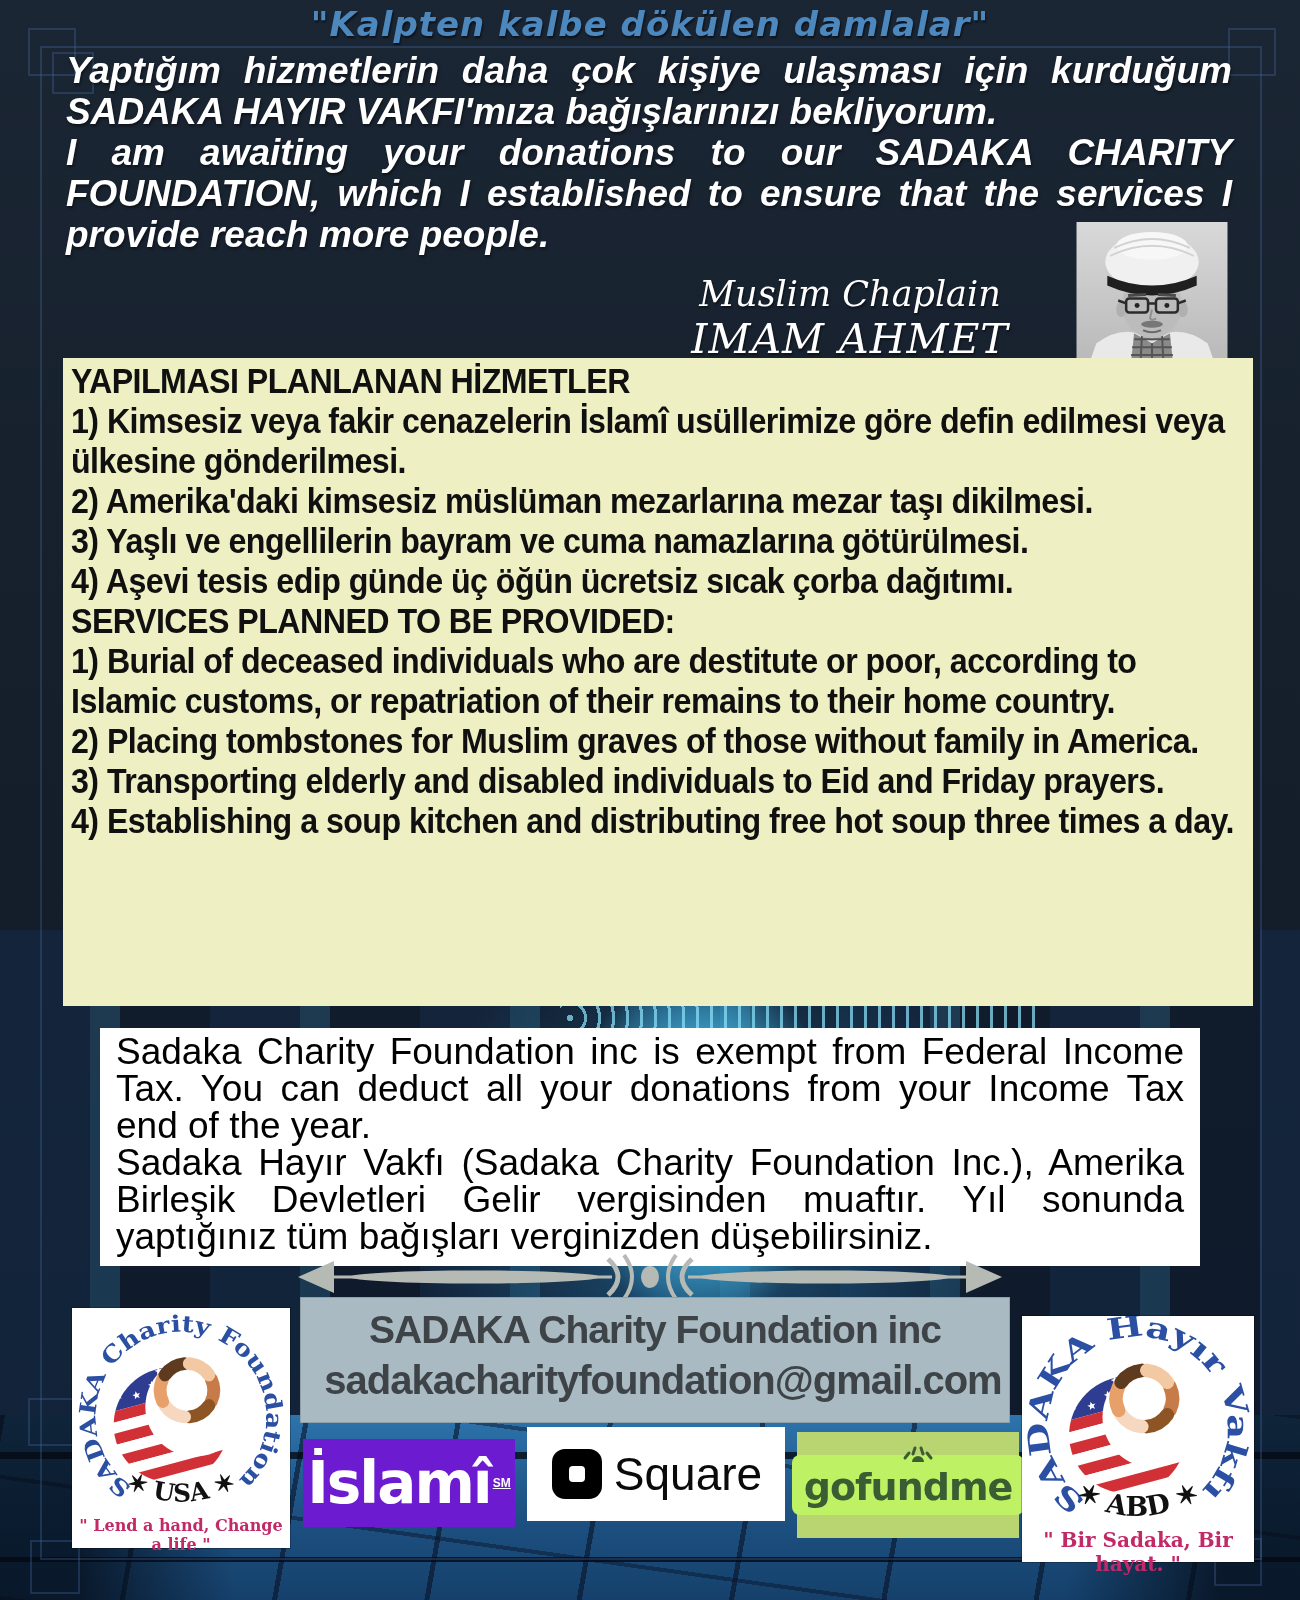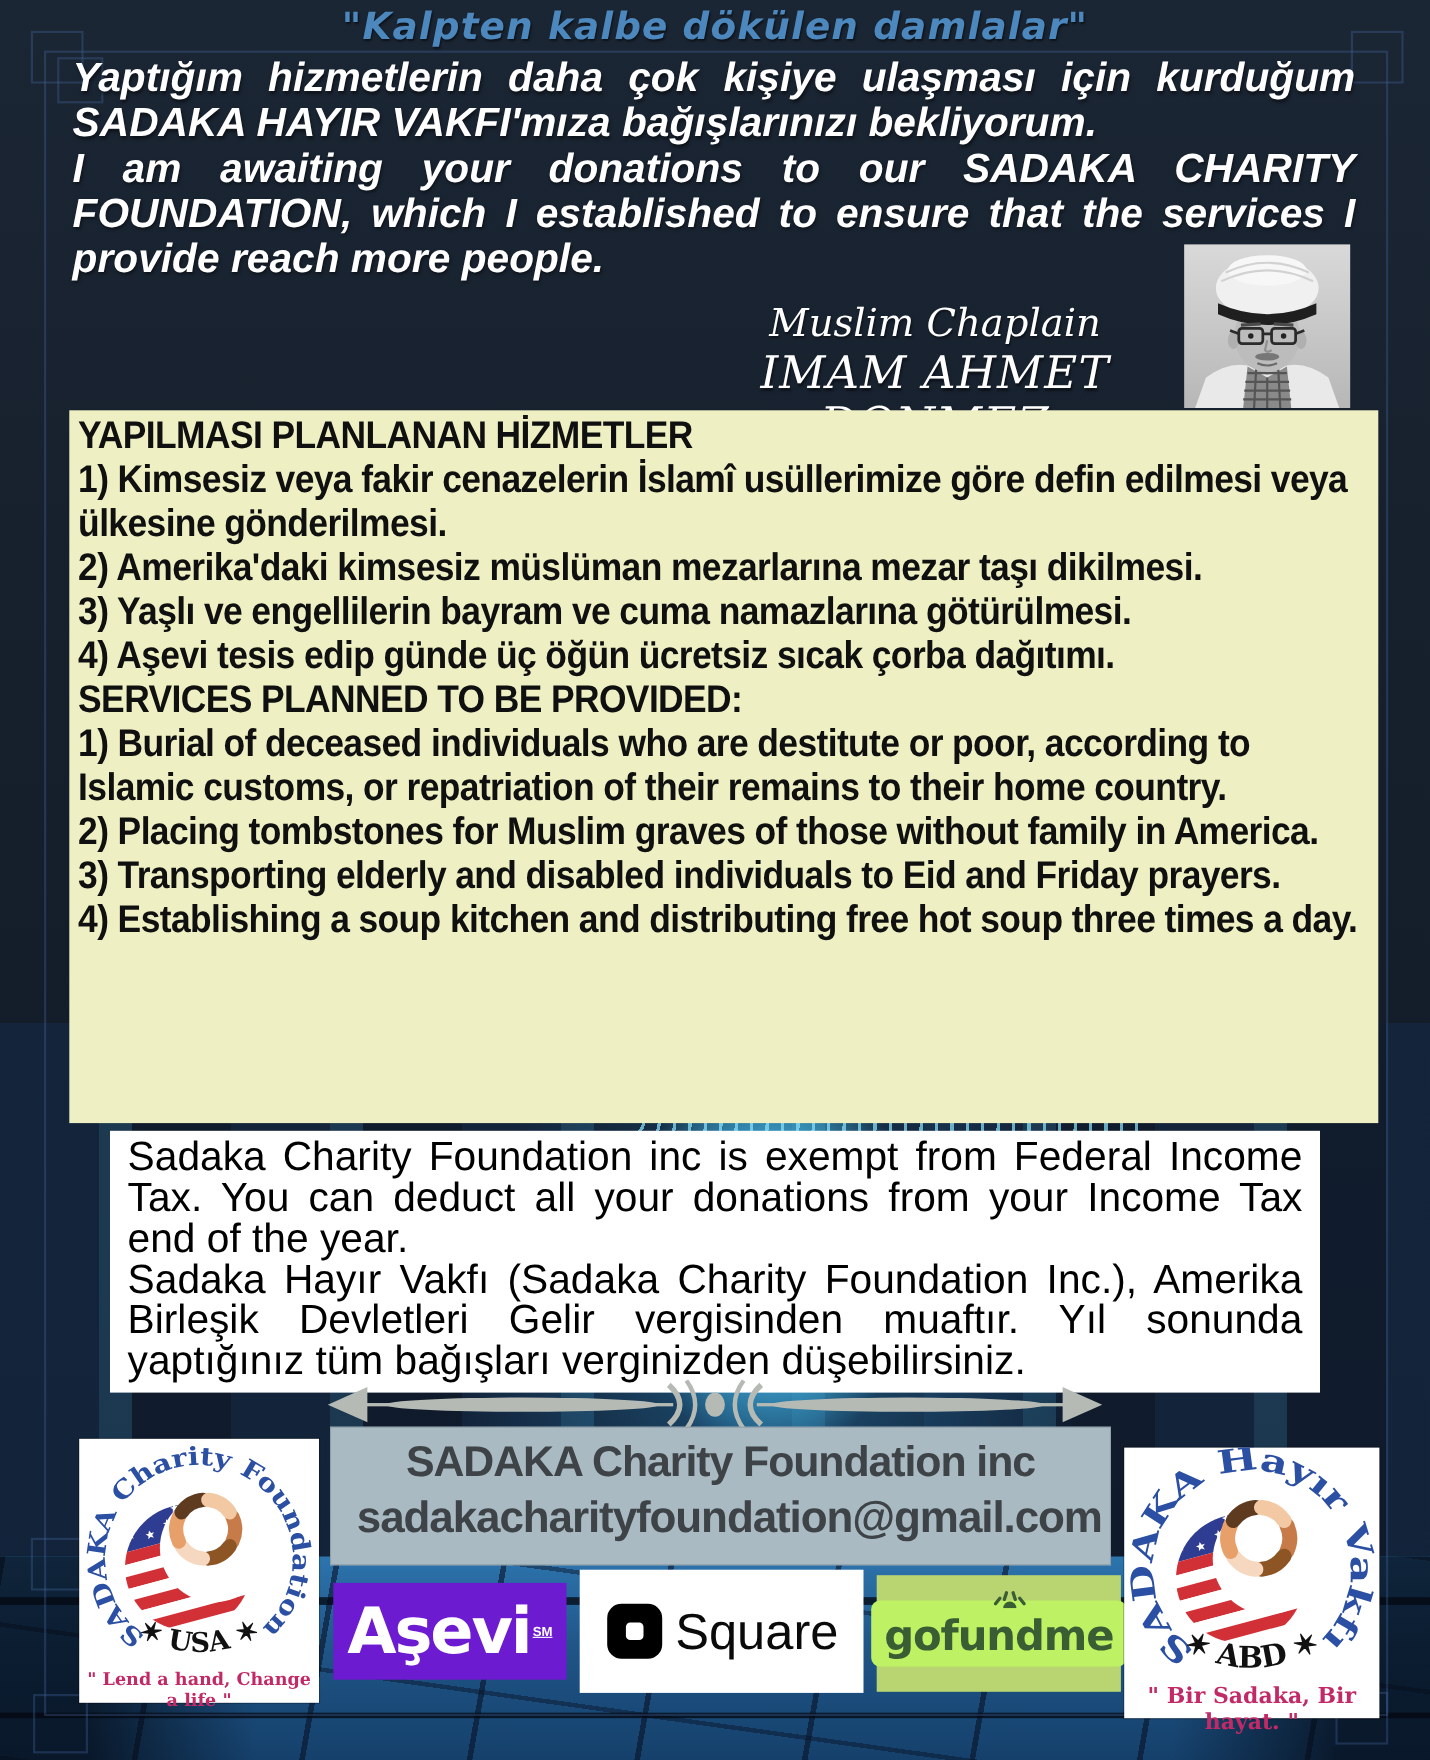--- a/index.html
+++ b/index.html
@@ -34,21 +34,21 @@
     color:#4c88bd;letter-spacing:1px;text-shadow:1px 2px 2px rgba(0,0,0,.55);}
   .intro{position:absolute;left:66px;top:50px;width:1166px;z-index:3;color:#fff;
     font-weight:bold;font-size:37px;line-height:41px;text-shadow:1px 2px 3px rgba(0,0,0,.5);}
   .intro p{margin:0;text-align:justify;font-style:italic;}
   .chaplain{position:absolute;left:600px;top:272px;width:500px;z-index:3;text-align:center;color:#fff;
     font-family:"DejaVu Serif",serif;font-style:italic;text-shadow:1px 2px 2px rgba(0,0,0,.5);}
   .chaplain .ctitle{font-size:35px;line-height:44px;}
   .chaplain .cname{font-size:41px;line-height:46px;letter-spacing:1px;}
   .photo{position:absolute;left:1076px;top:222px;width:152px;height:149px;z-index:3;}
   
-  .services{position:absolute;left:63px;top:373px;width:1190px;height:648px;z-index:3;box-sizing:border-box;
+  .services{position:absolute;left:63px;top:358px;width:1190px;height:648px;z-index:3;box-sizing:border-box;
     background:#eef0c3;padding:3px 8px 3px 8px;overflow:hidden;color:#101010;}
   .svc-scale{width:1272px;transform:scaleX(0.92);transform-origin:left top;
     font-weight:bold;font-size:35px;line-height:40px;letter-spacing:-0.6px;}
   .svc-scale p{margin:0;}
   
   .tax{position:absolute;left:100px;top:1028px;width:1100px;height:238px;z-index:3;box-sizing:border-box;
     background:#ffffff;padding:5px 16px;color:#000;font-size:37px;line-height:37px;}
   .tax p{margin:0;text-align:justify;}
   
   .divider{position:absolute;left:290px;top:1254px;width:720px;height:46px;z-index:3;}
@@ -61,21 +61,21 @@
   .logo-card{position:absolute;background:#fff;z-index:3;text-align:center;box-shadow:0 0 0 1px rgba(0,0,0,.25);}
   .logo-usa{left:72px;top:1308px;width:218px;height:240px;}
   .logo-abd{left:1022px;top:1316px;width:232px;height:246px;}
   .slogan{font-family:"DejaVu Serif",serif;font-weight:bold;color:#c22a67;}
   .logo-usa .slogan{font-size:16px;margin-top:-6px;}
   .logo-abd .slogan{font-size:20px;margin-top:-4px;}
   .pay{position:absolute;z-index:3;display:flex;align-items:center;justify-content:center;}
   .zelle{left:303px;top:1439px;width:212px;height:88px;background:#6d1bd1;}
   .zelle .zl{color:#fff;font-weight:bold;font-size:58px;letter-spacing:-2px;font-family:"DejaVu Sans",sans-serif;}
   .zelle .sm{color:#fff;font-size:12px;vertical-align:top;margin-left:2px;font-weight:bold;text-decoration:underline;}
-  .square{left:527px;top:1427px;width:258px;height:112px;background:#fff;gap:10px;}
+  .square{left:527px;top:1427px;width:258px;height:94px;background:#fff;gap:10px;}
   .square .sqt{color:#0a0a0a;font-size:46px;letter-spacing:0px;}
   .gofundme{left:797px;top:1432px;width:222px;height:106px;background:#b9d571;}
   .gfm-inner{position:relative;background:#bef264;border-radius:8px;padding:10px 12px 6px 12px;}
   .gfm-inner .gt{color:#3a5d33;font-weight:bold;font-size:38px;letter-spacing:-1px;font-family:"DejaVu Sans",sans-serif;}
   .gfm-rays{position:absolute;left:47%;top:-9px;}
 </style>
 </head>
 <body>
 
 <div class="poster">
@@ -219,21 +219,21 @@
     </svg>
     <div class="slogan">" Lend a hand, Change a life "</div>
   </div>
 
   <div class="graybar">
     <div class="l1">SADAKA Charity Foundation inc</div>
     <div class="l2">sadakacharityfoundation@gmail.com</div>
   </div>
 
   <div class="pay zelle">
-    <span class="zl">Aşevi</span>
+    <span class="zl">İslamî</span>
     <span class="sm">SM</span>
   </div>
   <div class="pay square">
     <svg width="54" height="54" viewBox="0 0 54 54">
       <rect x="2" y="2" width="50" height="50" rx="13" fill="#000"></rect>
       <rect x="19" y="19" width="16" height="16" rx="4" fill="#fff"></rect>
     </svg>
     <span class="sqt">Square</span>
   </div>
   <div class="pay gofundme">

